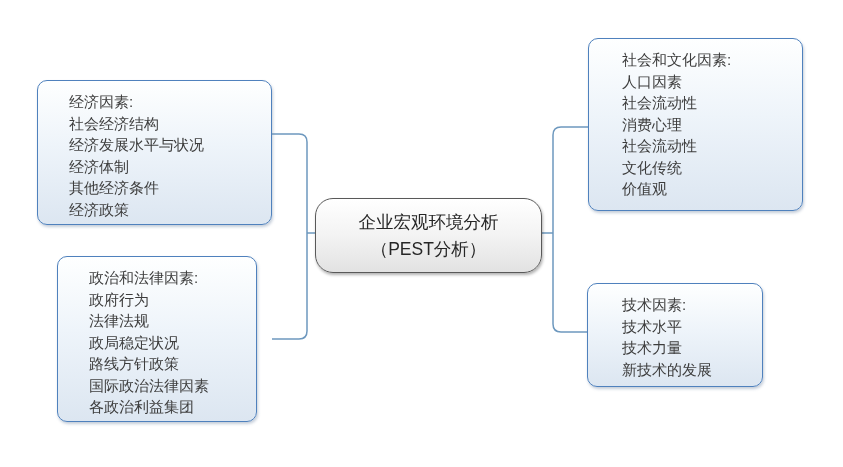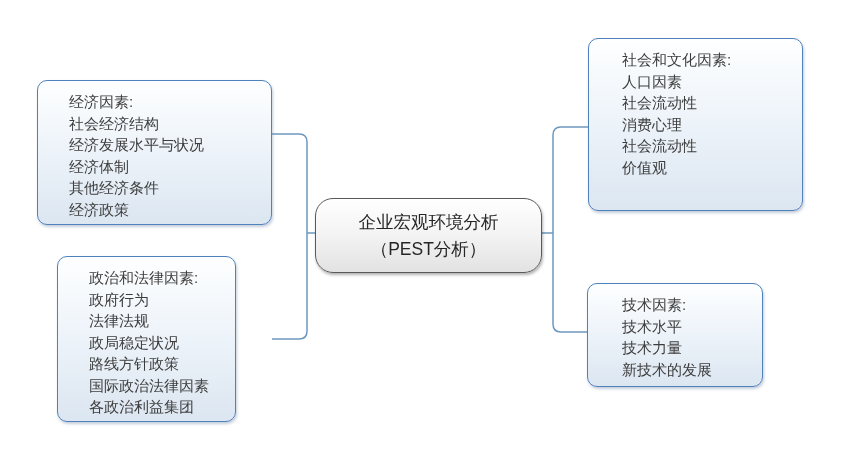--- a/index.html
+++ b/index.html
@@ -47,21 +47,21 @@
     display: flex;
     flex-direction: column;
     justify-content: center;
     align-items: center;
     text-align: center;
     font-size: 17.5px;
     line-height: 27px;
     color: #262626;
   }
   #node-economic  { left: 37px;  top: 58px;  width: 235px; height: 145px; margin-top: 22px; }
-  #node-political { left: 57px;  top: 256px; width: 179px; height: 166px; }
+  #node-political { left: 57px;  top: 256px; width: 200px; height: 166px; }
   #node-social    { left: 588px; top: 38px;  width: 215px; height: 173px; padding-left: 33px; }
   #node-tech      { left: 587px; top: 283px; width: 176px; height: 104px; padding-left: 34px; }
   #node-center    { left: 315px; top: 198px; width: 227px; height: 75px; }
   .line { white-space: nowrap; }
 </style>
 </head>
 <body>
 
 <div class="canvas">
 
@@ -90,20 +90,21 @@
     <div class="line">国际政治法律因素</div>
     <div class="line">各政治利益集团</div>
   </div>
 
   <div class="node blue" id="node-social">
     <div class="line">社会和文化因素:</div>
     <div class="line">人口因素</div>
     <div class="line">社会流动性</div>
     <div class="line">消费心理</div>
     <div class="line">社会流动性</div>
+    <div class="line">文化传统</div>
     <div class="line">价值观</div>
   </div>
 
   <div class="node blue" id="node-tech">
     <div class="line">技术因素:</div>
     <div class="line">技术水平</div>
     <div class="line">技术力量</div>
     <div class="line">新技术的发展</div>
   </div>
 

